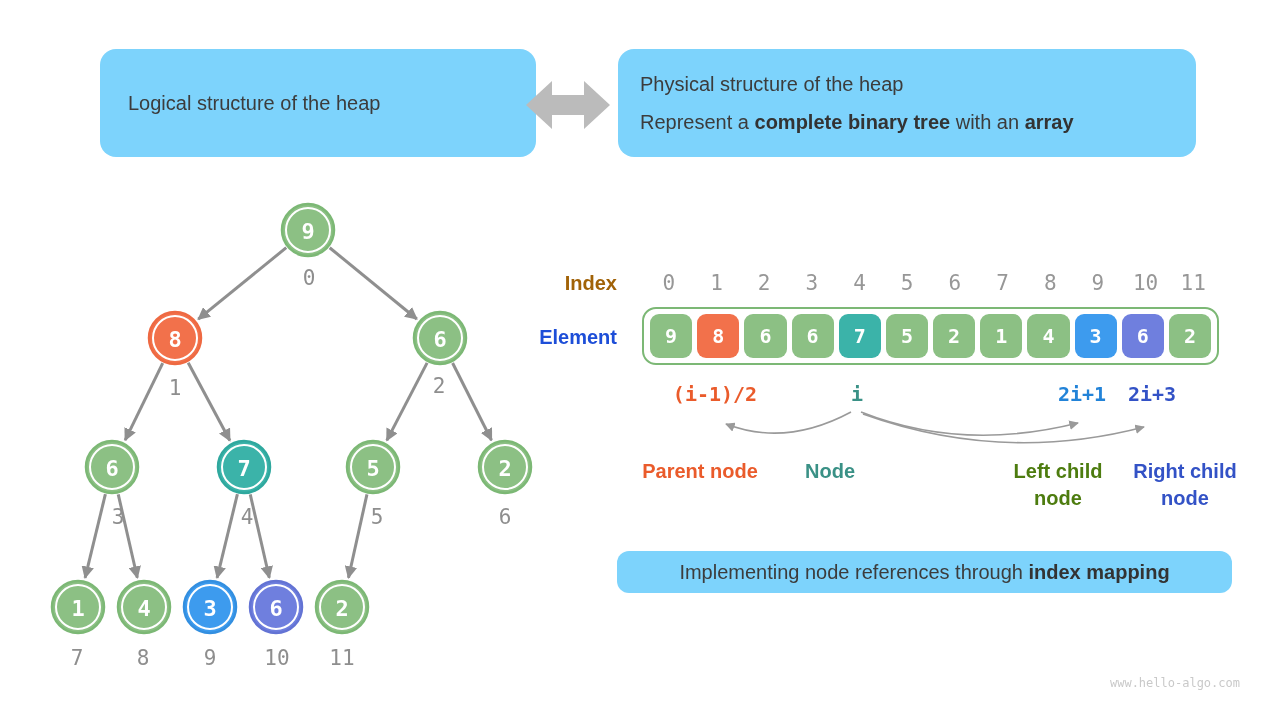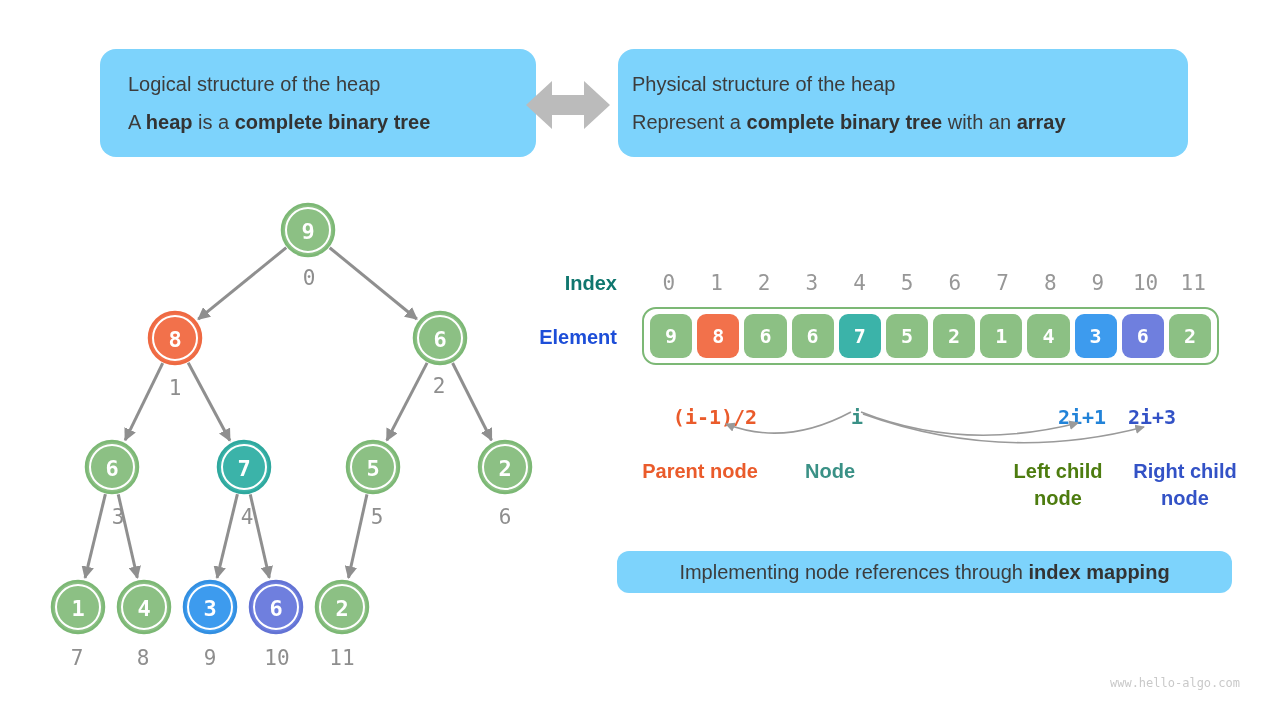--- a/index.html
+++ b/index.html
@@ -3,58 +3,57 @@
 <meta charset="utf-8">
 <style>
   html,body{margin:0;padding:0;background:#ffffff;}
   .canvas{position:relative;width:1280px;height:720px;background:#ffffff;overflow:hidden;
           font-family:"Liberation Sans",sans-serif;}
   
   .callout{position:absolute;background:#7dd3fc;border-radius:16px;color:#3C3C3C;
            font-size:20px;line-height:38px;display:flex;flex-direction:column;justify-content:center;}
   .callout b{font-weight:700;color:#333333;}
   .callout-left{left:100px;top:49px;width:408px;height:108px;padding-left:28px;}
-  .callout-right{left:618px;top:49px;width:556px;height:108px;padding-left:14px;}
+  .callout-right{left:618px;top:49px;width:556px;height:108px;padding-left:22px;}
   .callout-bottom{left:617px;top:551px;width:615px;height:42px;border-radius:12px;
                   align-items:center;justify-content:center;flex-direction:row;line-height:55px;}
   .equiv-arrow{position:absolute;left:526px;top:79px;}
   
   .tree-svg{position:absolute;left:30px;top:190px;}
   .tree-edge{stroke:#8F8F8F;stroke-width:3;}
   .node-value{font-family:"DejaVu Sans Mono",monospace;font-weight:700;font-size:22px;fill:#ffffff;}
   .tree-index{font-family:"DejaVu Sans Mono",monospace;font-size:21px;fill:#8E8E8E;}
   
   .idx-row{position:absolute;left:645px;top:271px;width:572px;height:24px;display:flex;}
   .idx-slot{flex:1;text-align:center;font-family:"DejaVu Sans Mono",monospace;
             font-size:21px;line-height:24px;color:#979797;}
   .row-label{position:absolute;width:167px;text-align:right;font-size:20px;font-weight:700;}
-  .row-label.index{left:450px;top:271px;color:#0f766e;line-height:24px;}
+  .row-label.index{left:450px;top:271px;color:#a16207;line-height:24px;}
   .row-label.element{left:450px;top:323px;color:#1d4ed8;line-height:28px;}
   .array-box{position:absolute;left:642px;top:307px;width:577px;height:58px;box-sizing:border-box;
              border:2px solid #7CB875;border-radius:14px;background:#ffffff;
              display:flex;gap:5px;padding:5px 6px;}
   .array-cell{flex:1;border-radius:9px;display:flex;align-items:center;justify-content:center;
               font-family:"DejaVu Sans Mono",monospace;font-weight:700;font-size:20px;color:#ffffff;}
   
-  .formula{position:absolute;top:404px;width:140px;text-align:center;
+  .formula{position:absolute;top:381px;width:140px;text-align:center;
            font-family:"DejaVu Sans Mono",monospace;font-weight:700;font-size:20px;line-height:26px;}
   .map-arrows{position:absolute;left:640px;top:400px;}
   .map-label{position:absolute;top:458px;width:150px;text-align:center;
              font-size:20px;font-weight:700;line-height:27px;}
   .watermark{position:absolute;right:40px;top:676px;font-family:"DejaVu Sans Mono",monospace;
              font-size:12px;color:#C9C9C9;}
 </style>
 </head>
 <body>
 
 <div class="canvas">
 
   <div class="callout callout-left">
     <div>Logical structure of the heap</div>
-    <div><span>A </span><b>heap</b><span> is a </span><b>complete binary tree</b></div>
   </div>
 
   <svg class="equiv-arrow" width="84" height="52" viewBox="0 0 84 52">
     <polygon points="0,26 26,2 26,16 58,16 58,2 84,26 58,50 58,36 26,36 26,50" fill="#BBBBBB"></polygon>
   </svg>
 
   <div class="callout callout-right">
     <div>Physical structure of the heap</div>
     <div><span>Represent a </span><b>complete binary tree</b><span> with an </span><b>array</b></div>
   </div>

